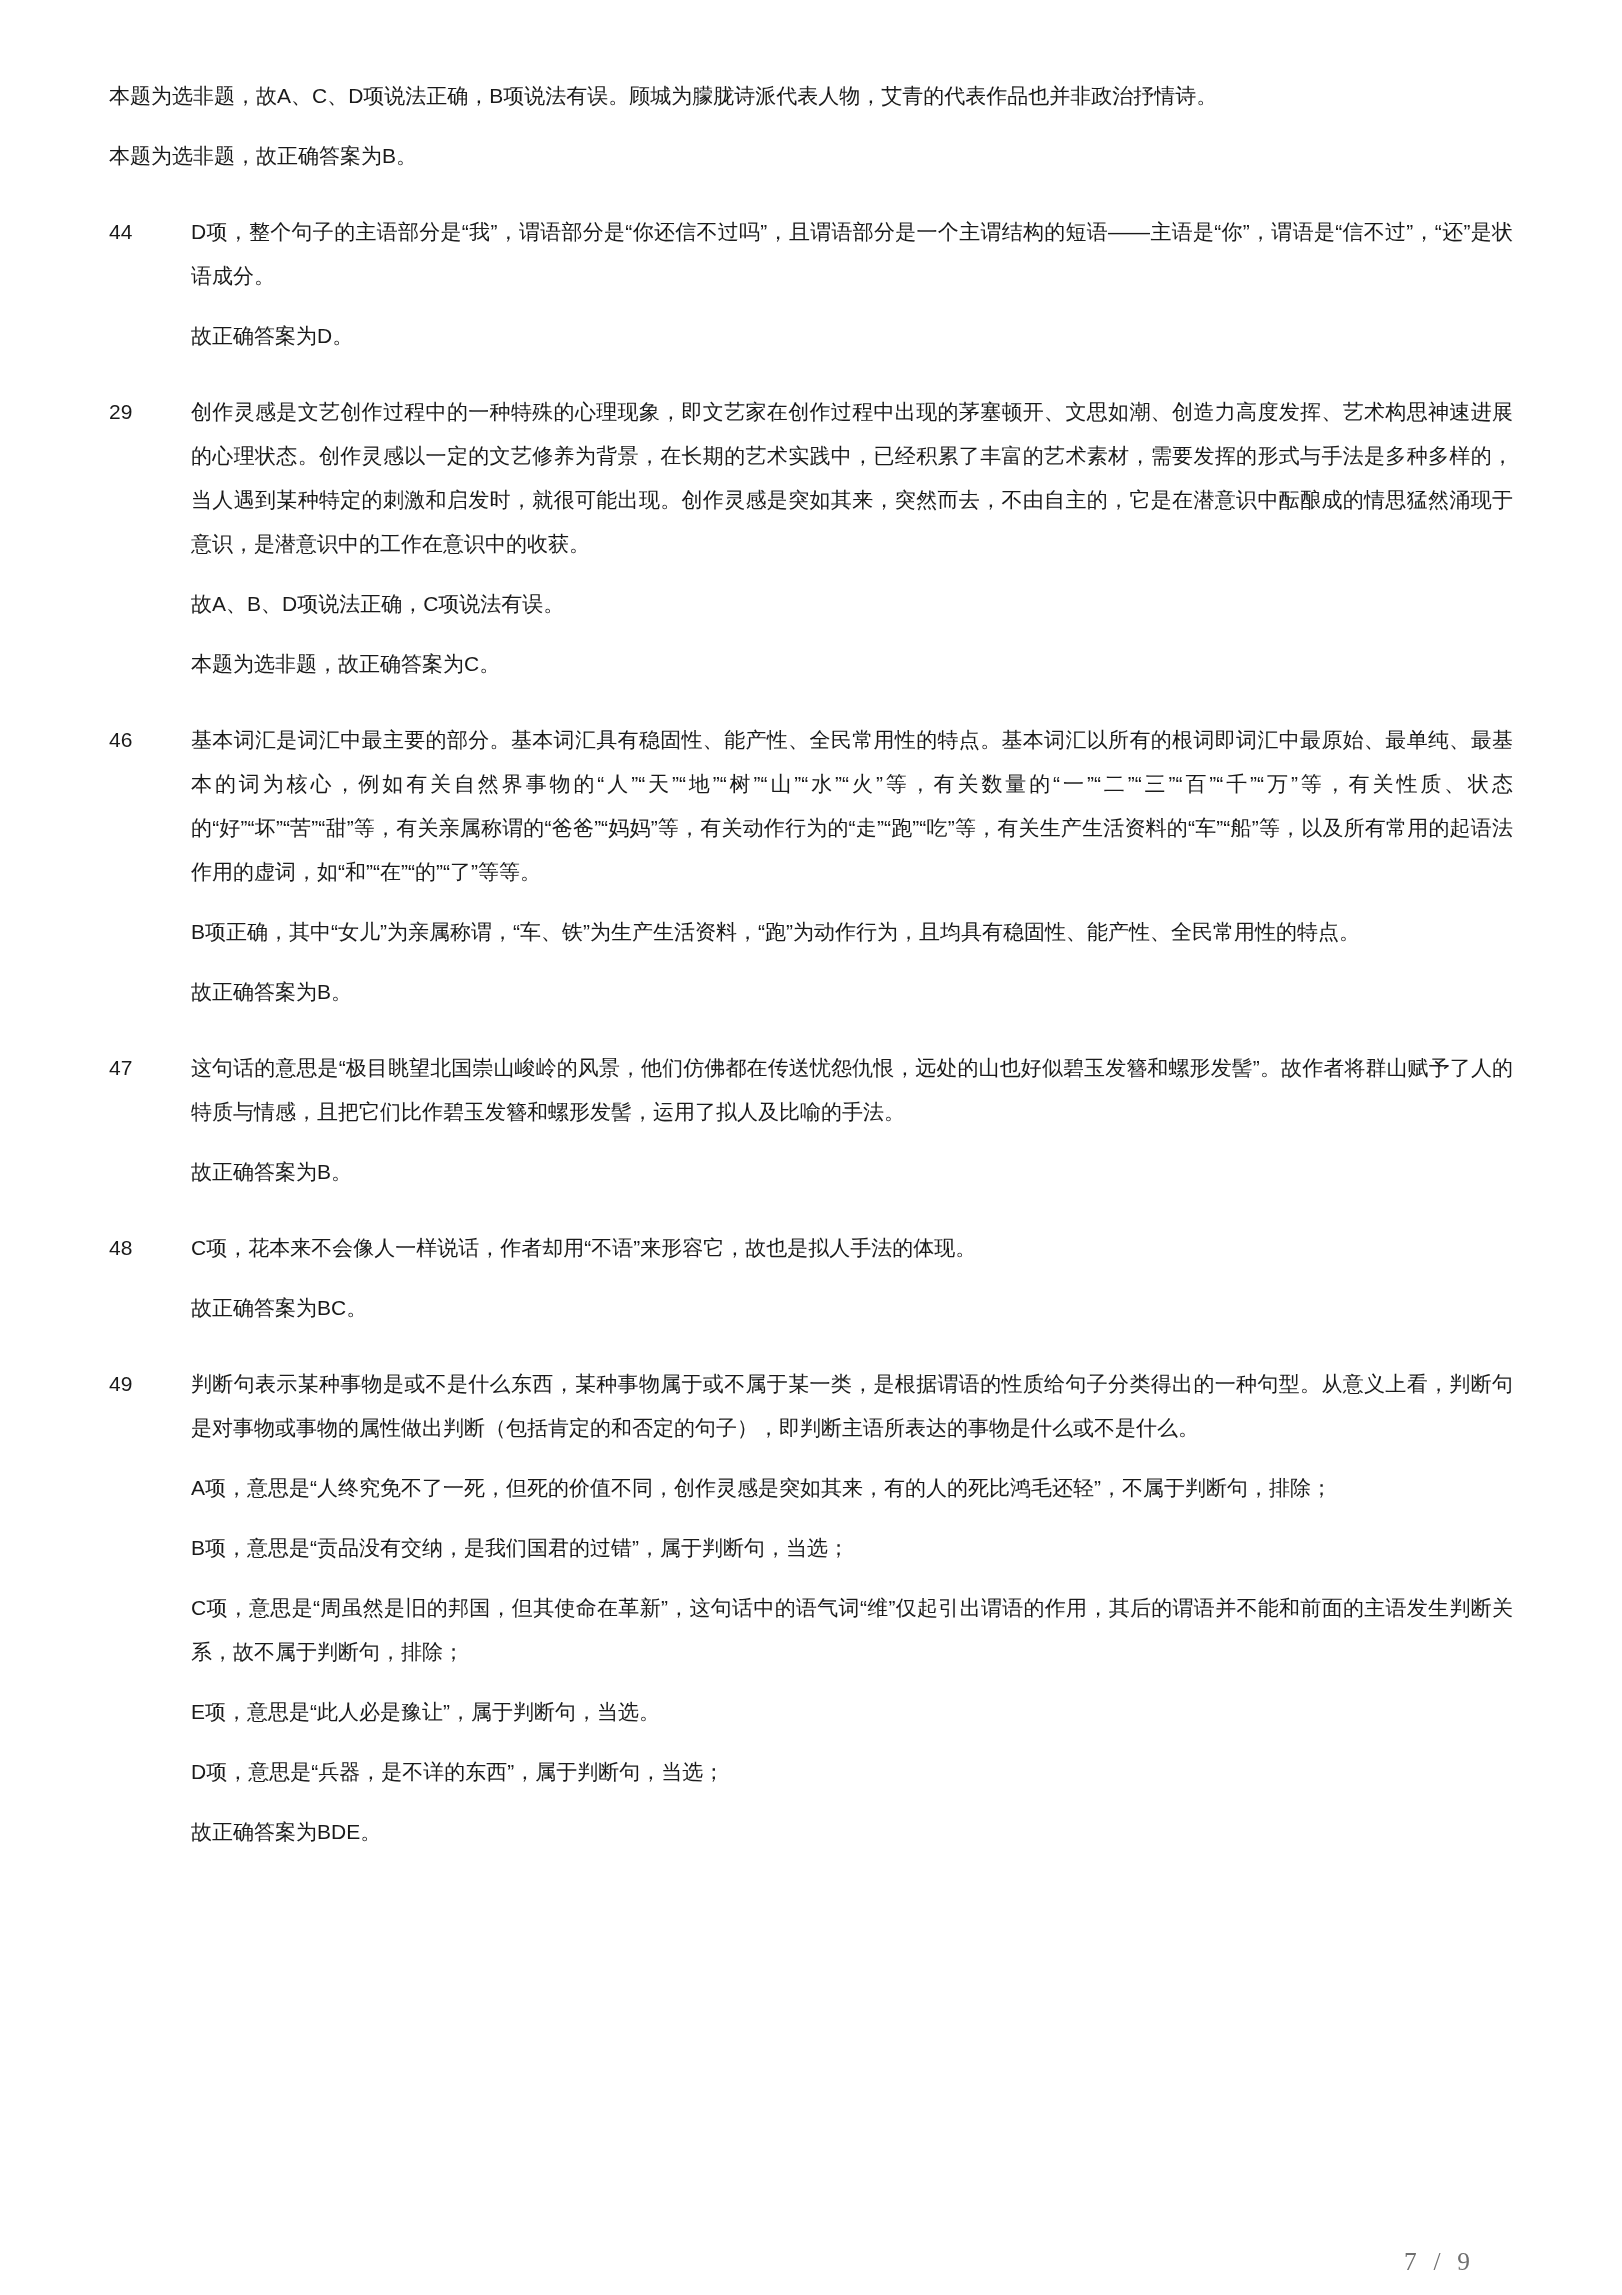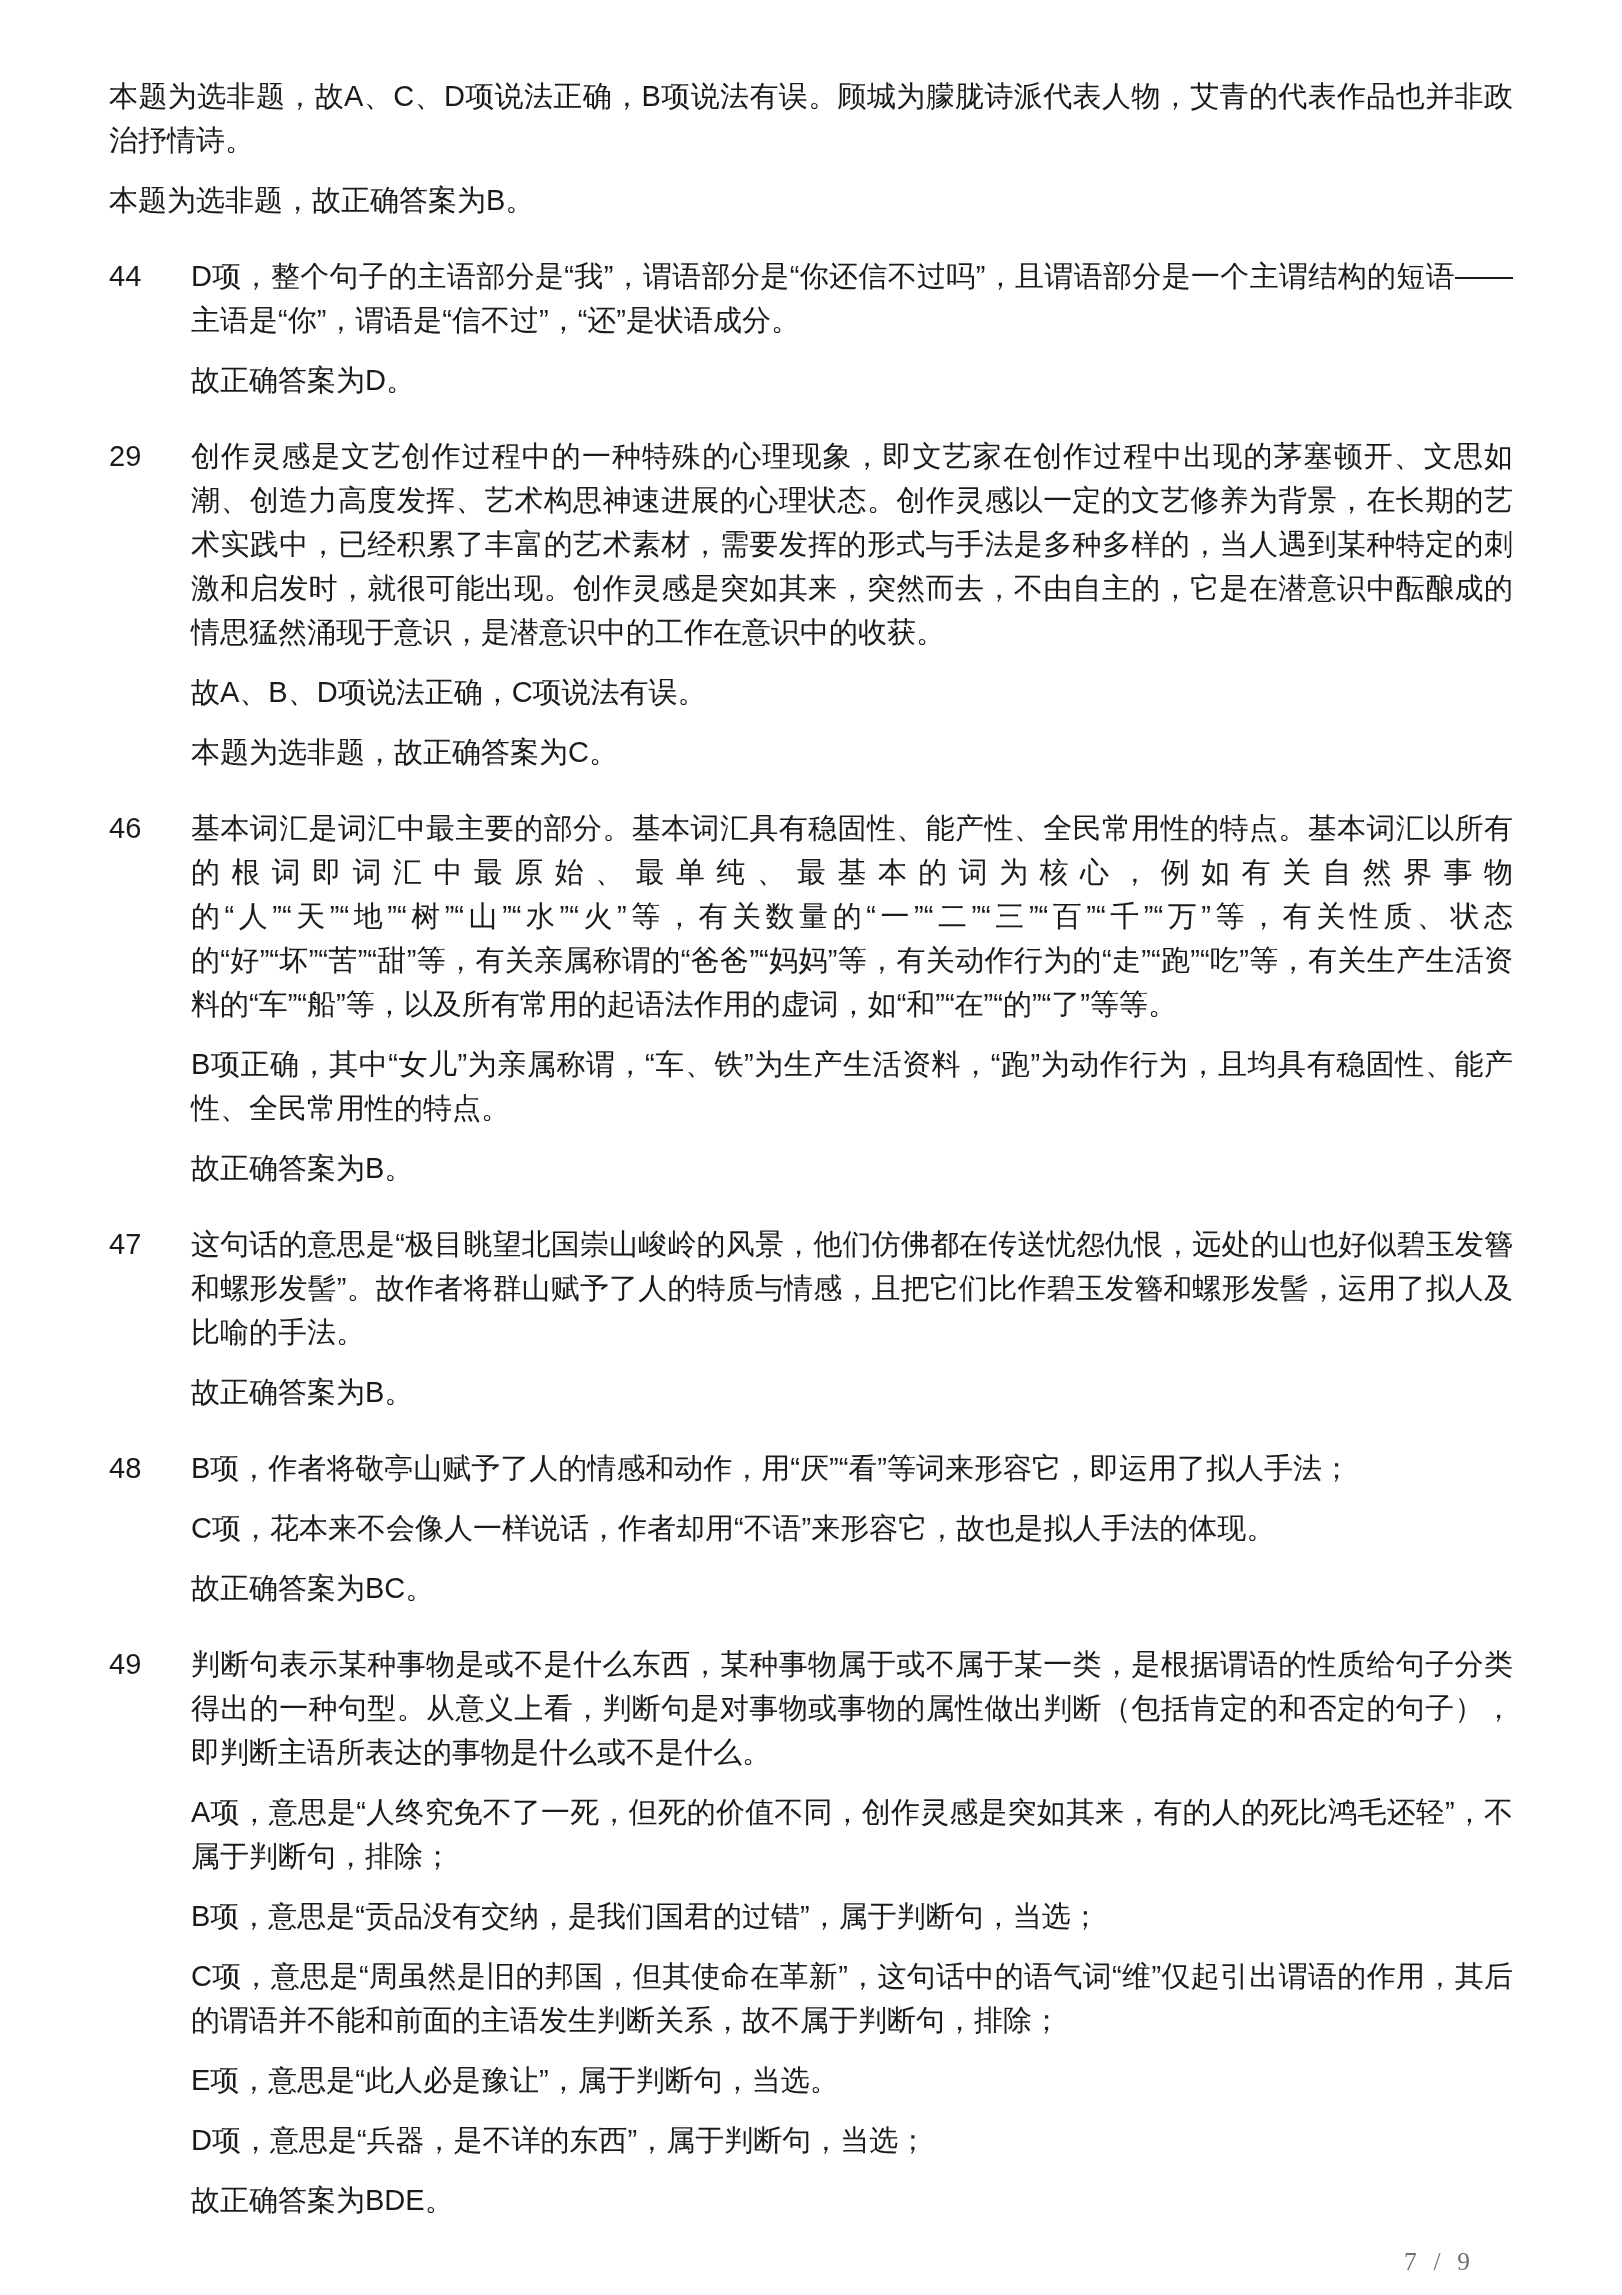--- a/index.html
+++ b/index.html
@@ -10,21 +10,21 @@
     background: #ffffff;
     font-family: "Liberation Sans", sans-serif;
     color: #1a1a1a;
     overflow: hidden;
   }
   .content {
     position: absolute;
     left: 109px;
     top: 74px;
     width: 1404px;
-    font-size: 29px;
+    font-size: 21px;
     line-height: 44px;
     text-align: justify;
   }
   .content p { margin: 0 0 16px 0; }
   .item {
     position: relative;
     padding-left: 82px;
     margin-top: 32px;
   }
   .item .num {
@@ -73,21 +73,20 @@
     </div>
 
     <div class="item">
       <span class="num">47</span>
       <p>这句话的意思是“极目眺望北国崇山峻岭的风景，他们仿佛都在传送忧怨仇恨，远处的山也好似碧玉发簪和螺形发髻”。故作者将群山赋予了人的特质与情感，且把它们比作碧玉发簪和螺形发髻，运用了拟人及比喻的手法。</p>
       <p>故正确答案为B。</p>
     </div>
 
     <div class="item">
       <span class="num">48</span>
-      <p>B项，作者将敬亭山赋予了人的情感和动作，用“厌”“看”等词来形容它，即运用了拟人手法；</p>
       <p>C项，花本来不会像人一样说话，作者却用“不语”来形容它，故也是拟人手法的体现。</p>
       <p>故正确答案为BC。</p>
     </div>
 
     <div class="item">
       <span class="num">49</span>
       <p>判断句表示某种事物是或不是什么东西，某种事物属于或不属于某一类，是根据谓语的性质给句子分类得出的一种句型。从意义上看，判断句是对事物或事物的属性做出判断（包括肯定的和否定的句子），即判断主语所表达的事物是什么或不是什么。</p>
       <p>A项，意思是“人终究免不了一死，但死的价值不同，创作灵感是突如其来，有的人的死比鸿毛还轻”，不属于判断句，排除；</p>
       <p>B项，意思是“贡品没有交纳，是我们国君的过错”，属于判断句，当选；</p>
       <p>C项，意思是“周虽然是旧的邦国，但其使命在革新”，这句话中的语气词“维”仅起引出谓语的作用，其后的谓语并不能和前面的主语发生判断关系，故不属于判断句，排除；</p>

